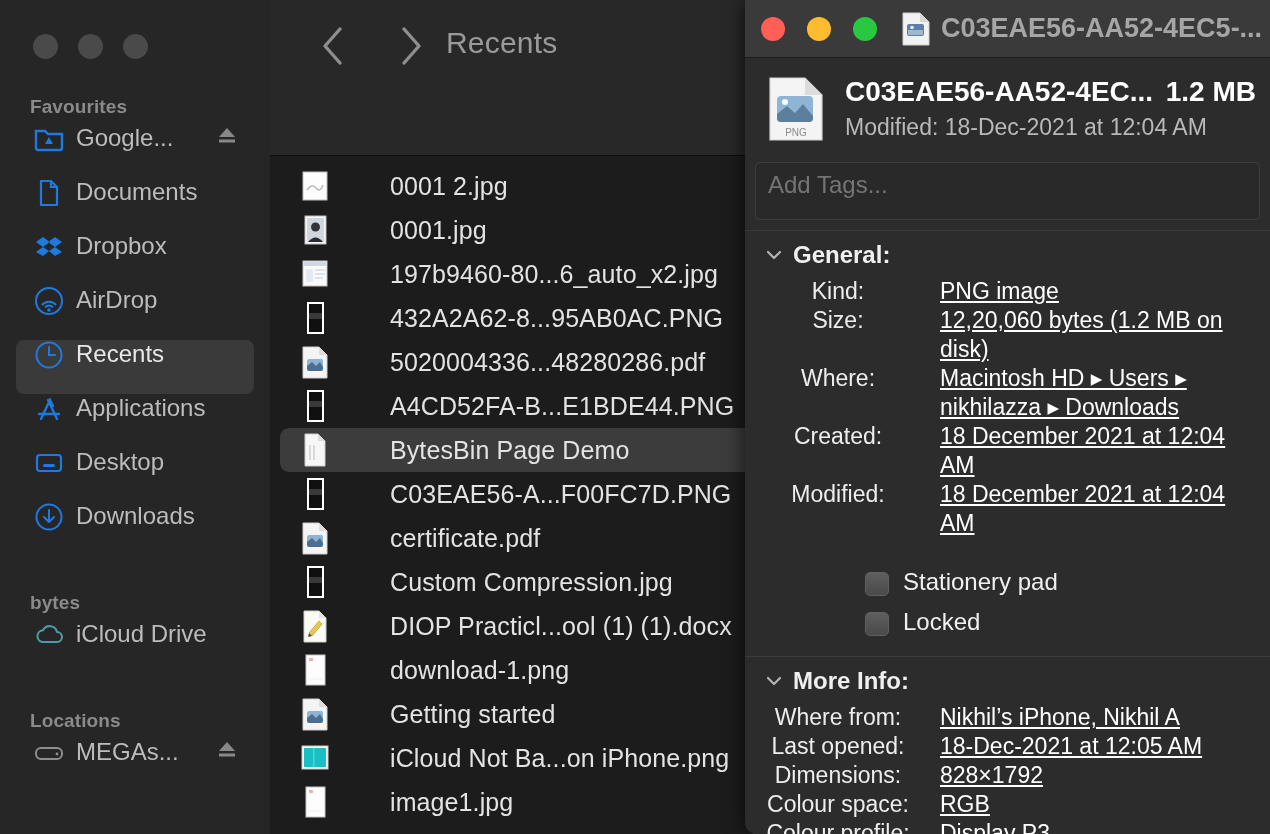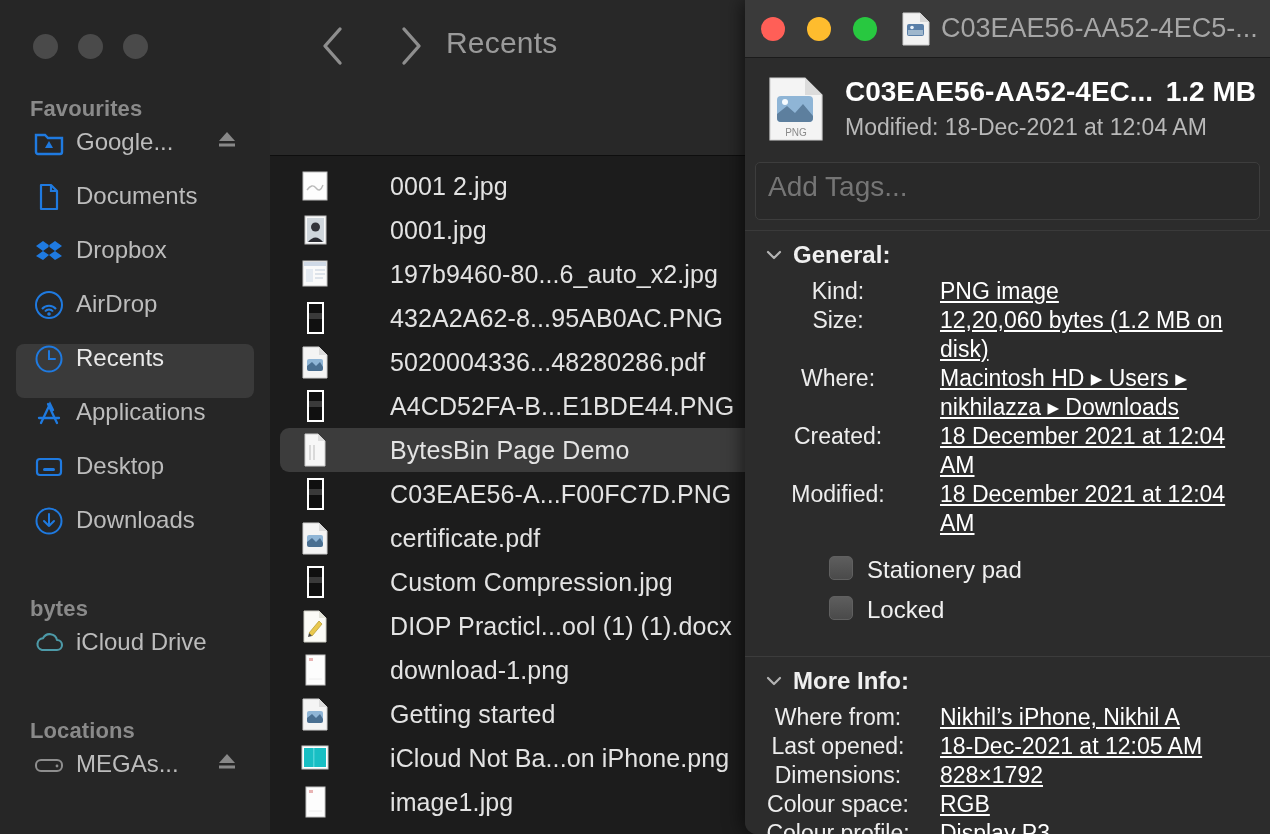--- a/index.html
+++ b/index.html
@@ -12,21 +12,21 @@
   #root{position:relative;width:1270px;height:834px;}
 
   
   .finder{position:absolute;left:0;top:0;width:1270px;height:834px;background:#1e1e1e;display:flex;}
 
   
   .sidebar{width:270px;height:834px;background:#262626;flex:0 0 270px;position:relative;}
   .traffic-finder{position:absolute;left:33px;top:34px;display:flex;gap:20px;}
   .tl{width:25px;height:25px;border-radius:50%;background:#4a4a4a;}
   .sb-scroll{padding-top:96px;}
-  .sb-group{font-size:22px;font-weight:bold;color:#8a8a8a;padding:0 0 6px 30px;letter-spacing:.1px;}
+  .sb-group{font-size:19px;font-weight:bold;color:#8a8a8a;padding:0 0 6px 30px;letter-spacing:.1px;}
   .sb-item{height:54px;margin:0 16px;border-radius:8px;display:flex;padding-left:18px;box-sizing:border-box;}
   .sb-item.sel{background:#3a3a3a;}
   .sb-ico{width:30px;height:30px;flex:0 0 30px;display:flex;align-items:center;justify-content:center;margin-right:12px;}
   .sb-label{font-size:24px;color:#bcbcbc;white-space:nowrap;overflow:hidden;}
   .sb-item.sel .sb-label{color:#e8e8e8;}
   .eject{margin-left:auto;margin-right:16px;opacity:.85;}
   .sb-gap{height:36px;}
 
   
   .content{flex:1;height:834px;background:#1c1c1c;position:relative;}
@@ -41,46 +41,46 @@
   .ficon{width:30px;height:34px;flex:0 0 30px;margin-right:16px;display:flex;align-items:center;justify-content:center;}
   .fname{font-size:25px;color:#e3e3e3;white-space:nowrap;letter-spacing:.1px;margin-left:44px;}
 
   
   .info{position:absolute;left:745px;top:0;width:525px;height:834px;background:#2c2c2c;border-radius:0 0 0 12px;overflow:hidden;box-shadow:-3px 0 18px rgba(0,0,0,.55);}
   .info-title{height:57px;background:#3a3a3a;display:flex;align-items:center;padding-left:16px;border-bottom:1px solid #1b1b1b;}
   .traffic{display:flex;gap:22px;align-items:center;}
   .t{width:24px;height:24px;border-radius:50%;}
   .t.r{background:#ff5f57;} .t.y{background:#febc2e;} .t.g{background:#28c840;}
   .info-title-icon{margin-left:24px;margin-right:10px;display:flex;align-items:center;}
-  .info-title-text{font-size:27px;font-weight:normal;color:#a6a6a6;white-space:nowrap;overflow:hidden;}
+  .info-title-text{font-size:27px;font-weight:bold;color:#a6a6a6;white-space:nowrap;overflow:hidden;}
 
   .info-body{background:#2c2c2c;height:777px;overflow:hidden;}
   .hdr{display:flex;padding:18px 14px 14px 22px;align-items:flex-start;}
   .hdr-ico{width:62px;flex:0 0 62px;margin-right:16px;}
   .hdr-txt{flex:1;min-width:0;}
   .hdr-line1{display:flex;align-items:baseline;}
   .hdr-name{font-size:28px;font-weight:bold;color:#fff;white-space:nowrap;overflow:hidden;flex:1;}
   .hdr-size{font-size:28px;font-weight:bold;color:#fff;margin-left:14px;white-space:nowrap;}
   .hdr-mod{font-size:23px;color:#b9b9b9;margin-top:6px;white-space:nowrap;}
 
   .tags{margin:2px 10px 0 10px;height:58px;border:1px solid #3d3d3d;border-radius:5px;background:#292929;display:flex;align-items:flex-start;padding:8px 12px;box-sizing:border-box;}
-  .tags-ph{font-size:28px;color:#757575;}
+  .tags-ph{font-size:24px;color:#757575;}
   .sep{height:1px;background:#3a3a3a;margin:10px 0 0 0;}
 
   .sect{padding:10px 0 6px 0;}
   .sect-head{display:flex;align-items:center;padding-left:20px;margin-bottom:8px;}
   .chev{margin-right:10px;display:flex;}
   .sect-title{font-size:24px;font-weight:bold;color:#efefef;}
   .kv{display:flex;font-size:23px;line-height:29px;padding:0 14px 0 0;}
   .kv .k{width:195px;flex:0 0 195px;text-align:center;color:#ededed;padding-right:9px;box-sizing:border-box;}
   .kv .v{color:#ffffff;flex:1;text-decoration:underline;}
   .kv .v.wrap{white-space:normal;}
 
   .checks{padding:18px 0 14px 0;}
-  .chk{display:flex;align-items:flex-start;padding-left:84px;height:40px;}
+  .chk{display:flex;align-items:flex-end;padding-left:120px;height:40px;}
   .box{width:24px;height:24px;border-radius:5px;background:linear-gradient(#5e5e5e,#4a4a4a);border:1px solid #606060;box-sizing:border-box;margin-right:14px;}
   .chk-lbl{font-size:24px;color:#f0f0f0;}
   .divline{height:1px;background:#3c3c3c;}
 </style>
 </head>
 <body>
 
 <div id="root">
 
   <div class="finder">

